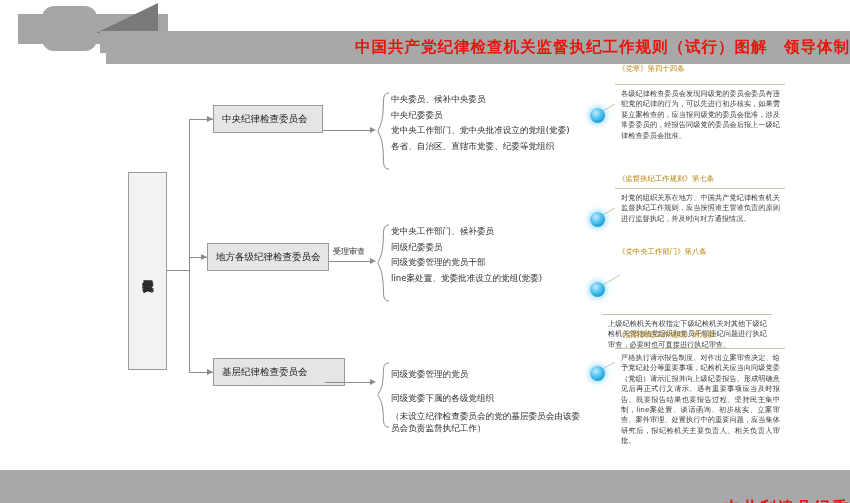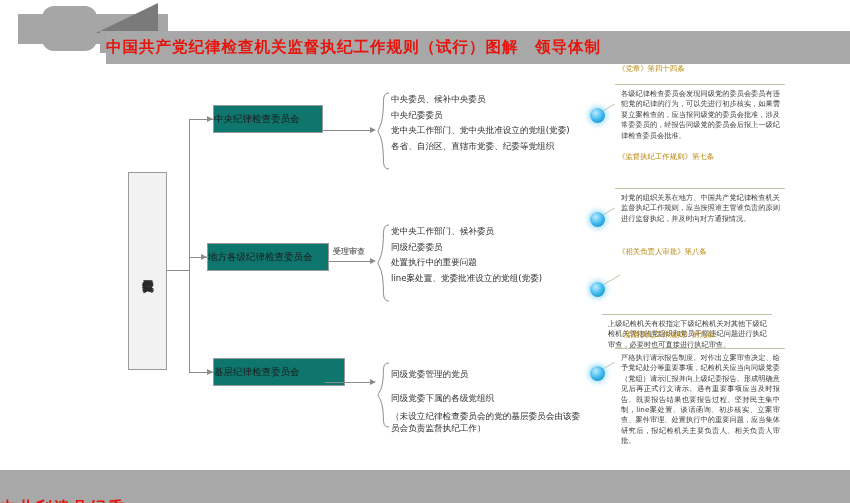--- a/index.html
+++ b/index.html
@@ -14,21 +14,21 @@
   
   .deco-bar{position:absolute;background:#a6a6a6;}
   .deco-bar-left{left:18px;top:14px;width:150px;height:30px;}
   .deco-round{position:absolute;left:42px;top:6px;width:55px;height:45px;
               background:#a6a6a6;border-radius:12px;}
   .deco-wedge{position:absolute;left:96px;top:3px;width:62px;height:30px;}
   .deco-lowbar{position:absolute;left:100px;top:31px;width:78px;height:22px;background:#a6a6a6;}
 
   
   .ribbon{position:absolute;background:#a8a8a8;display:flex;
-          align-items:center;justify-content:flex-start;}
+          align-items:center;justify-content:flex-end;}
   .ribbon-title{left:106px;top:31px;width:744px;height:33px;}
   .ribbon-title .txt{
     color:#e8130b;font-weight:bold;font-size:15.5px;letter-spacing:1px;
     font-family:"DejaVu Sans","Liberation Sans",sans-serif;white-space:nowrap;
   }
   .ribbon-footer{left:0px;top:470px;width:850px;height:33px;}
   .ribbon-footer .txt{
     color:#e8130b;font-weight:bold;font-size:16px;letter-spacing:2px;white-space:nowrap;margin-top:44px;
   }
 
@@ -39,22 +39,22 @@
     display:flex;align-items:center;justify-content:center;
   }
   .vbox .vtxt{
     writing-mode:vertical-rl;text-orientation:upright;
     font-size:11.5px;line-height:17px;color:#2b2b2b;letter-spacing:0px;
     height:178px;text-align:center;
   }
 
   
   .orgbox{
-    position:absolute;background:#0f766e;border:1px solid #9a9a9a;
-    display:flex;align-items:center;padding-left:0;box-sizing:border-box;
+    position:absolute;background:#e5e5e5;border:1px solid #9a9a9a;
+    display:flex;align-items:center;padding-left:8px;box-sizing:border-box;
     font-size:9.5px;color:#1c1c1c;white-space:nowrap;
   }
   .org1{left:213px;top:105px;width:110px;height:28px;}
   .org2{left:207px;top:243px;width:122px;height:28px;}
   .org3{left:213px;top:358px;width:132px;height:28px;}
 
   
   .ln{position:absolute;background:#8c8c8c;}
   .lnh{height:1px;}
   .lnv{width:1px;}
@@ -152,21 +152,21 @@
     </div>
   </div>
 
   <div class="listgrp" style="left:377px;top:224px;">
     <svg class="brace" width="13" height="78" viewBox="0 0 13 78">
       <path d="M12 1 C5 1 7 8 6 20 C5 34 1 37 1 39 C1 41 5 44 6 58 C7 70 5 77 12 77" fill="none" stroke="#8c8c8c" stroke-width="1"></path>
     </svg>
     <div class="items">
       <span class="li">党中央工作部门、候补委员</span>
       <span class="li">同级纪委委员</span>
-      <span class="li">处置执行中的重要问题</span>
+      <span class="li">同级党委管理的党员干部</span>
       <span class="li">line案处置、党委批准设立的党组(党委)</span>
     </div>
   </div>
 
   <div class="listgrp" style="left:377px;top:362px;">
     <svg class="brace" width="13" height="66" viewBox="0 0 13 66">
       <path d="M12 1 C5 1 7 7 6 17 C5 29 1 31 1 33 C1 35 5 37 6 49 C7 59 5 65 12 65" fill="none" stroke="#8c8c8c" stroke-width="1"></path>
     </svg>
     <div class="items" style="line-height:24px;">
       <span class="li">同级党委管理的党员</span>
@@ -194,26 +194,26 @@
     <line x1="2" y1="16" x2="28" y2="1" stroke="#b9c9a5" stroke-width="1"></line>
   </svg>
   <div class="marker" style="left:590px;top:366px;"></div>
 
   <div class="note">
     <span class="note-title" style="left:618px;top:64px;">《党章》第四十四条</span>
     <div class="note-body" style="left:615px;top:84px;width:170px;height:76px;">各级纪律检查委员会发现同级党的委员会委员有违犯党的纪律的行为，可以先进行初步核实，如果需要立案检查的，应当报同级党的委员会批准，涉及常委委员的，经报告同级党的委员会后报上一级纪律检查委员会批准。</div>
   </div>
 
   <div class="note">
-    <span class="note-title" style="left:618px;top:152px;">《监督执纪工作规则》第七条</span>
+    <span class="note-title" style="left:618px;top:174px;">《监督执纪工作规则》第七条</span>
     <div class="note-body" style="left:615px;top:188px;width:170px;height:50px;">对党的组织关系在地方、中国共产党纪律检查机关监督执纪工作规则，应当按照谁主管谁负责的原则进行监督执纪，并及时向对方通报情况。</div>
   </div>
 
   <div class="note">
-    <span class="note-title" style="left:618px;top:247px;">《相关负责人审批》第八条</span>
+    <span class="note-title" style="left:618px;top:247px;">《党中央工作部门》第八条</span>
     <div class="note-body" style="left:602px;top:266px;width:170px;height:48px;margin-top:48px;">上级纪检机关有权指定下级纪检机关对其他下级纪检机关管辖的党组织和党员干部违纪问题进行执纪审查，必要时也可直接进行执纪审查。</div>
   </div>
 
   <div class="note">
     <span class="note-title" style="left:618px;top:330px;">《监督执纪工作规则》第九条</span>
     <div class="note-body" style="left:615px;top:348px;width:170px;height:112px;">严格执行请示报告制度。对作出立案审查决定、给予党纪处分等重要事项，纪检机关应当向同级党委（党组）请示汇报并向上级纪委报告。形成明确意见后再正式行文请示。遇有重要事项应当及时报告。既要报告结果也要报告过程。坚持民主集中制，line案处置、谈话函询、初步核实、立案审查、案件审理、处置执行中的重要问题，应当集体研究后，报纪检机关主要负责人、相关负责人审批。</div>
   </div>
 
   <div class="ribbon ribbon-footer">
     <span class="txt">中共利津县纪委</span>

